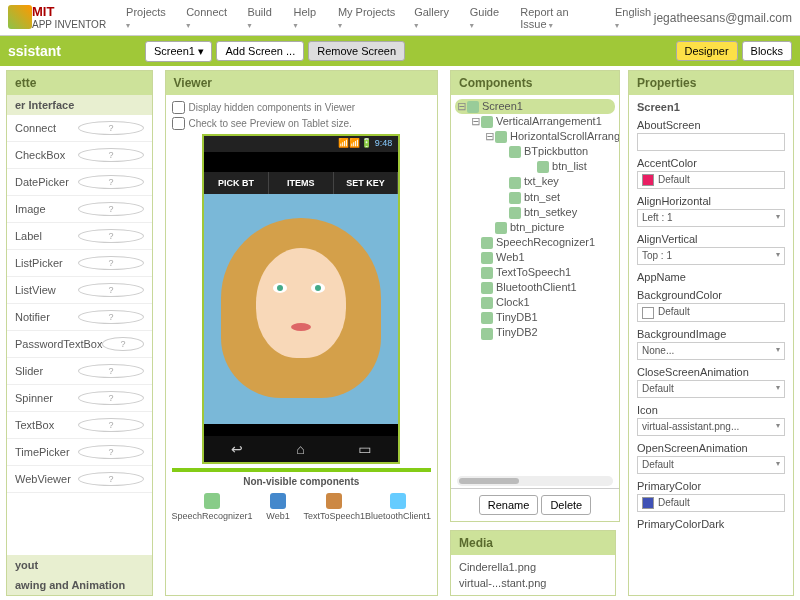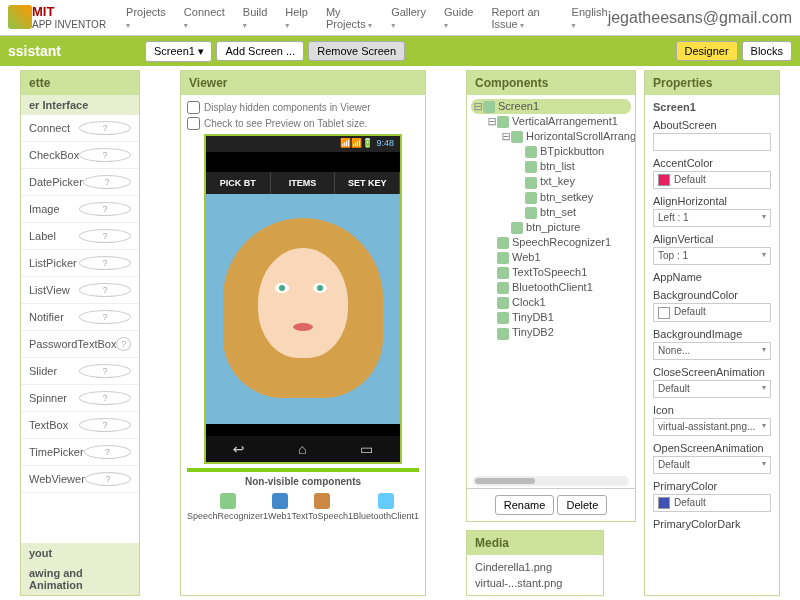--- a/index.html
+++ b/index.html
@@ -5,29 +5,29 @@
 * { box-sizing: border-box; margin: 0; padding: 0; font-family: Arial, sans-serif; }
 body { background: #fff; font-size: 11px; color: #555; overflow: hidden; }
 .topbar { display: flex; align-items: center; height: 36px; border-bottom: 1px solid #ccc; padding: 0 8px; }
 .logo { display: flex; align-items: center; margin-right: 20px; }
 .logo-icon { width: 24px; height: 24px; background: linear-gradient(45deg,#8bc34a,#ff9800); border-radius: 3px; }
 .logo-text { font-size: 10px; line-height: 1.1; }
 .logo-text b { color: #a00; font-size: 13px; }
 .topnav { display: flex; gap: 18px; flex: 1; }
 .topnav-item { font-size: 11px; color: #666; cursor: pointer; }
 .topnav-item::after { content: " ▾"; font-size: 8px; color: #999; }
-.userinfo { font-size: 16px; color: #666; }
+.userinfo { font-size: 12px; color: #666; }
 .titlebar { height: 30px; background: #a0c838; display: flex; align-items: center; padding: 0 8px; gap: 4px; }
 .titlebar .proj { color: #fff; font-weight: bold; font-size: 14px; margin-right: 80px; }
 .btn { background: #fff; border: 1px solid #aaa; border-radius: 3px; padding: 3px 8px; font-size: 11px; cursor: pointer; }
 .btn.sel { background: #ddd; }
 .spacer { flex: 1; }
 .btn.des { background: #fde047; }
 .main { display: flex; height: calc(600px - 66px); }
-.panel { border: 1px solid #c8d89a; margin: 4px 20px; background: #fff; display: flex; flex-direction: column; }
+.panel { border: 1px solid #c8d89a; margin: 4px 6px; background: #fff; display: flex; flex-direction: column; }
 .panel-h { background: #cde29a; color: #5a6b2e; font-weight: bold; padding: 5px 8px; font-size: 12px; }
 .panel-sub { background: #e8efd0; padding: 4px 8px; font-weight: bold; font-size: 11px; }
 .palette { width: 150px; }
 .pal-list { overflow-y: auto; flex: 1; }
 .pal-item { display: flex; align-items: center; padding: 6px 8px; border-bottom: 1px solid #eee; cursor: pointer; }
 .pal-item span { flex: 1; }
 .pal-q { width: 14px; height: 14px; border: 1px solid #ccc; border-radius: 50%; font-size: 9px; text-align: center; line-height: 12px; color: #aaa; }
 .viewer { width: 280px; }
 .viewer-body { flex: 1; padding: 6px; font-size: 10px; overflow: hidden; }
 .chk { display: flex; align-items: center; gap: 4px; margin-bottom: 3px; color: #777; }
@@ -212,24 +212,24 @@
   </div>
 
   <div style="width:178px;display:flex;flex-direction:column">
     <div class="panel comps" style="flex:1">
       <div class="panel-h">Components</div>
       <div class="tree" id="tree">
           <div class="tnode sel" style="padding-left: 2px;"><span class="texp">⊟</span><span class="ticon"></span>Screen1</div>
           <div class="tnode" style="padding-left: 16px;"><span class="texp">⊟</span><span class="ticon"></span>VerticalArrangement1</div>
           <div class="tnode" style="padding-left: 30px;"><span class="texp">⊟</span><span class="ticon"></span>HorizontalScrollArrang</div>
           <div class="tnode" style="padding-left: 44px;"><span class="texp"></span><span class="ticon"></span>BTpickbutton</div>
-          <div class="tnode" style="padding-left: 44px;"><span class="texp"></span><span class="ticon"></span>btn_list</div>
+          <div class="tnode" style="padding-left: 44px; text-align: center;"><span class="texp"></span><span class="ticon"></span>btn_list</div>
           <div class="tnode" style="padding-left: 44px;"><span class="texp"></span><span class="ticon"></span>txt_key</div>
+          <div class="tnode" style="padding-left: 44px;"><span class="texp"></span><span class="ticon"></span>btn_set</div>
           <div class="tnode" style="padding-left: 44px;"><span class="texp"></span><span class="ticon"></span>btn_setkey</div>
-          <div class="tnode" style="padding-left: 44px;"><span class="texp"></span><span class="ticon"></span>btn_set</div>
           <div class="tnode" style="padding-left: 30px;"><span class="texp"></span><span class="ticon"></span>btn_picture</div>
           <div class="tnode" style="padding-left: 16px;"><span class="texp"></span><span class="ticon"></span>SpeechRecognizer1</div>
           <div class="tnode" style="padding-left: 16px;"><span class="texp"></span><span class="ticon"></span>Web1</div>
           <div class="tnode" style="padding-left: 16px;"><span class="texp"></span><span class="ticon"></span>TextToSpeech1</div>
           <div class="tnode" style="padding-left: 16px;"><span class="texp"></span><span class="ticon"></span>BluetoothClient1</div>
           <div class="tnode" style="padding-left: 16px;"><span class="texp"></span><span class="ticon"></span>Clock1</div>
           <div class="tnode" style="padding-left: 16px;"><span class="texp"></span><span class="ticon"></span>TinyDB1</div>
           <div class="tnode" style="padding-left: 16px;"><span class="texp"></span><span class="ticon"></span>TinyDB2</div>
         </div>
       <div class="scrollbar"></div>

